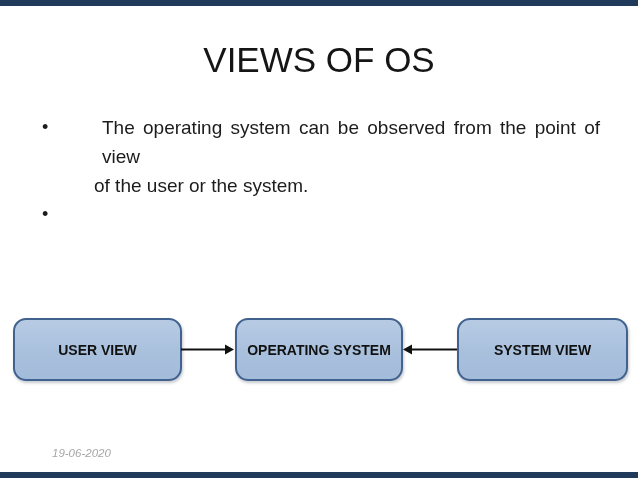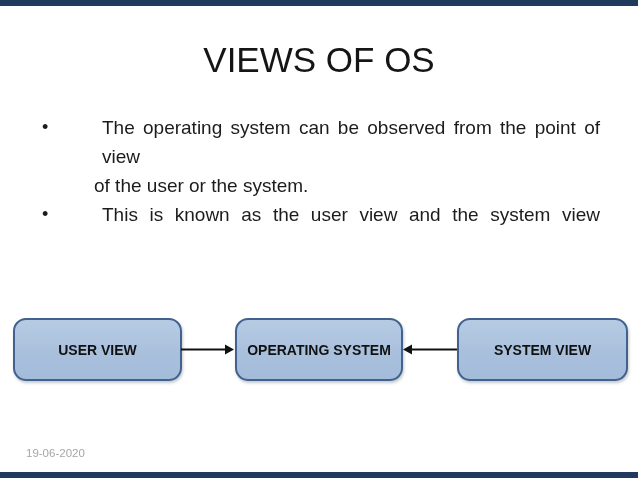--- a/index.html
+++ b/index.html
@@ -43,22 +43,22 @@
     font-size: 14px; font-weight: bold; color: #111111;
   }
   .dbox.user   { left: 13px;  width: 165px; }
   .dbox.os     { left: 235px; width: 164px; }
   .dbox.system { left: 457px; width: 167px; }
   .arrow { position: absolute; top: 26px; }
   .arrow.a1 { left: 181px; }
   .arrow.a2 { left: 402px; }
 
   .date {
-    position: absolute; left: 26px; top: 446px;
-    font-size: 11.5px; line-height: 14px; color: #a6a6a6;
+    position: absolute; left: 52px; top: 446px;
+    font-size: 11.5px; line-height: 14px; color: #a6a6a6; font-style: italic;
   }
 </style>
 </head>
 <body>
 
 <div class="slide">
 
   <div class="edge-bar top"></div>
 
   <h1 class="title">VIEWS OF OS</h1>
@@ -67,21 +67,20 @@
     <span class="dot">•</span>
     <div class="btext">
       <div class="jline">The operating system can be observed from the point of view</div>
       <div class="lline">of the user or the system.</div>
     </div>
   </div>
 
   <div class="bullet b2">
     <span class="dot">•</span>
     <div class="btext">
-      <div class="jline">This is known as the user view and the system view</div>
     </div>
   </div>
 
   <div class="diagram">
 
     <div class="dbox user">
       <span>USER VIEW</span>
     </div>
 
     <svg class="arrow a1" width="54" height="13" viewBox="0 0 54 13">

